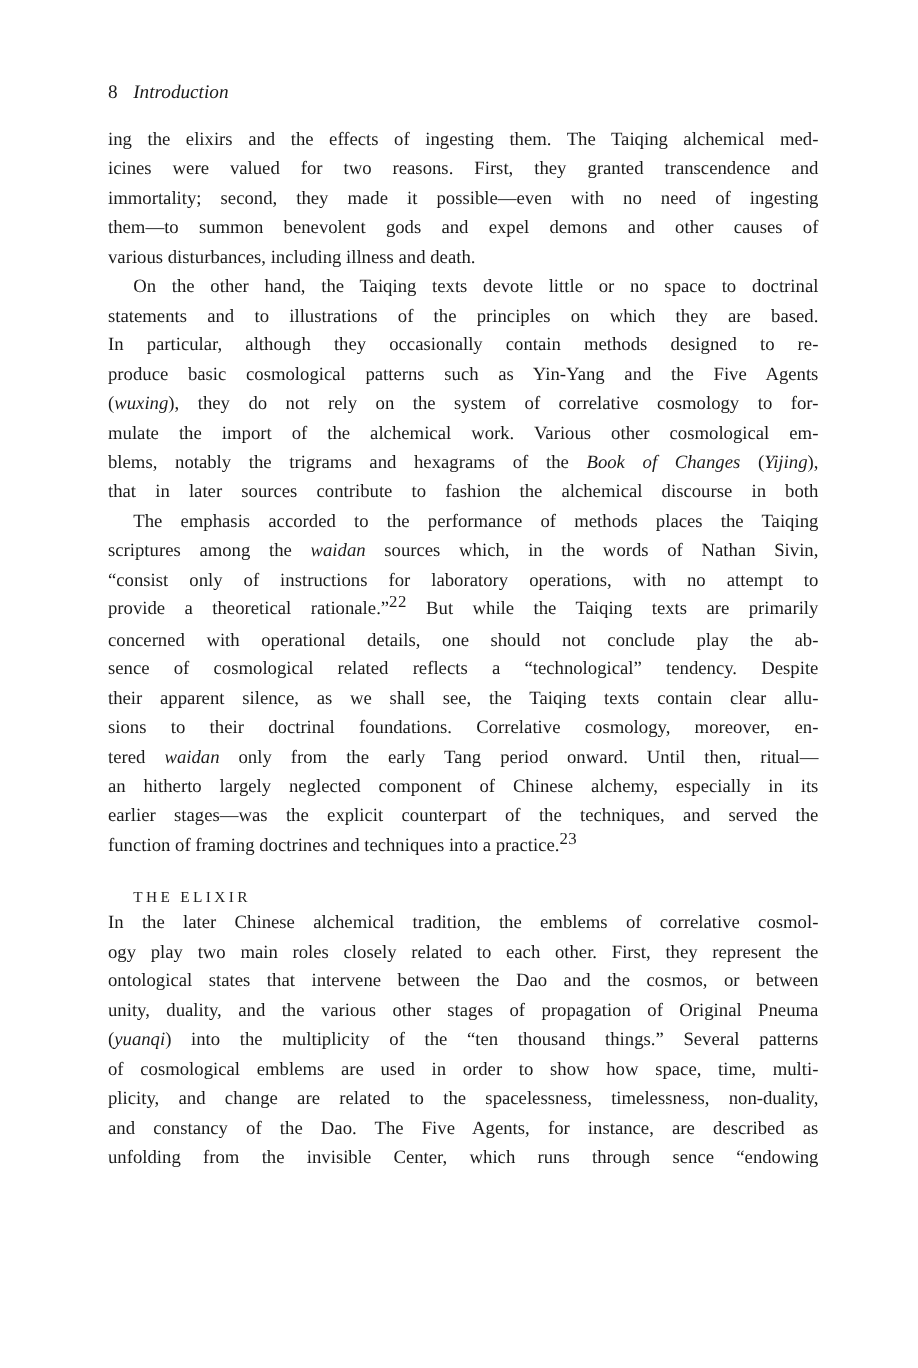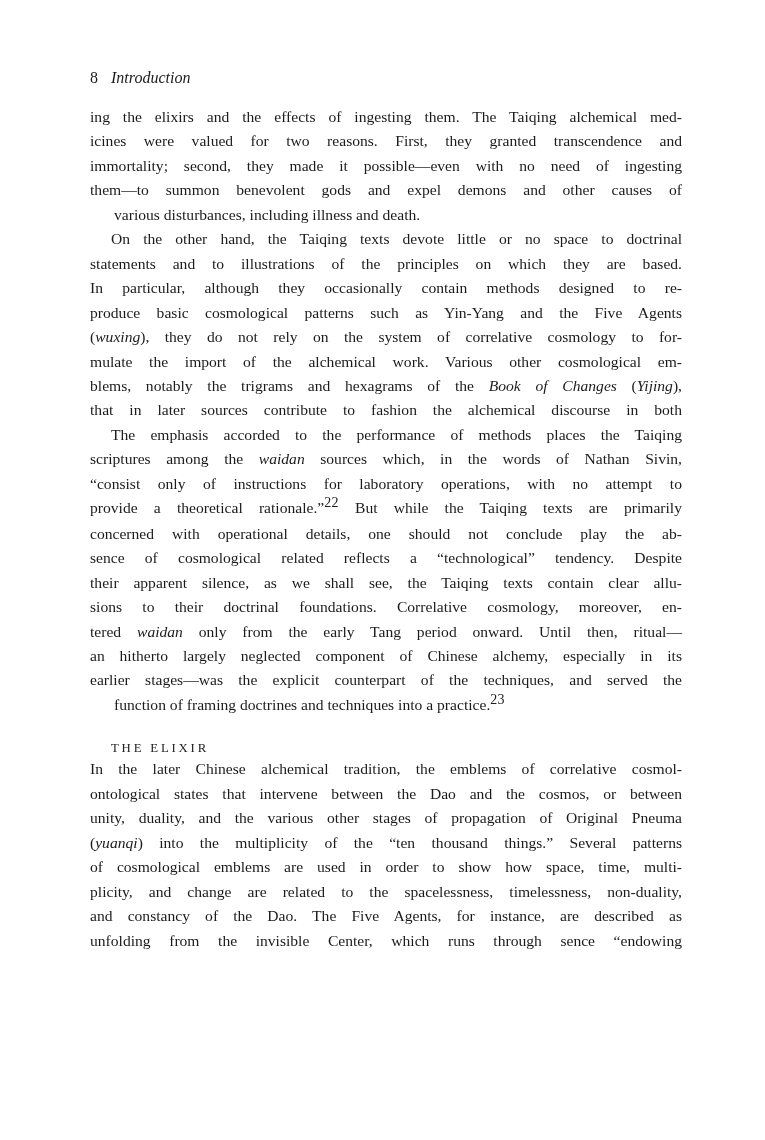--- a/index.html
+++ b/index.html
@@ -35,21 +35,20 @@
   .par { margin: 0; }
   .line {
     font-size: 15.6px;
     line-height: 24.45px;
     text-align: justify;
     text-align-last: justify;
     white-space: normal;
   }
   .line.lastline {
     text-align-last: left;
-    margin-left: 24px;
   }
   .par.indent .line:first-child {
     text-indent: 21px;
   }
   .it { font-style: italic; }
   .sup {
     font-size: 14px;
     position: relative;
     top: -6px;
     letter-spacing: 0.3px;
@@ -100,20 +99,21 @@
           <div class="line"><span class="">their apparent silence, as we shall see, the Taiqing texts contain clear allu-</span></div>
           <div class="line"><span class="">sions to their doctrinal foundations. Correlative cosmology, moreover, en-</span></div>
           <div class="line"><span class="">tered </span><span class="it">waidan</span><span class=""> only from the early Tang period onward. Until then, ritual—</span></div>
           <div class="line"><span class="">an hitherto largely neglected component of Chinese alchemy, especially in its</span></div>
           <div class="line"><span class="">earlier stages—was the explicit counterpart of the techniques, and served the</span></div>
           <div class="line lastline"><span class="">function of framing doctrines and techniques into a practice.</span><span class=" sup">23</span></div>
         </div>
         <div class="heading">THE ELIXIR</div>
         <div class="par">
           <div class="line"><span class="">In the later Chinese alchemical tradition, the emblems of correlative cosmol-</span></div>
+          <div class="line"><span class="">ogy play two main roles closely related to each other. First, they represent the</span></div>
           <div class="line"><span class="">ontological states that intervene between the Dao and the cosmos, or between</span></div>
           <div class="line"><span class="">unity, duality, and the various other stages of propagation of Original Pneuma</span></div>
           <div class="line"><span class="">(</span><span class="it">yuanqi</span><span class="">) into the multiplicity of the “ten thousand things.” Several patterns</span></div>
           <div class="line"><span class="">of cosmological emblems are used in order to show how space, time, multi-</span></div>
           <div class="line"><span class="">plicity, and change are related to the spacelessness, timelessness, non-duality,</span></div>
           <div class="line"><span class="">and constancy of the Dao. The Five Agents, for instance, are described as</span></div>
           <div class="line"><span class="">unfolding from the invisible Center, which runs through sence “endowing</span></div>
         </div>
       </section>
   </div>

